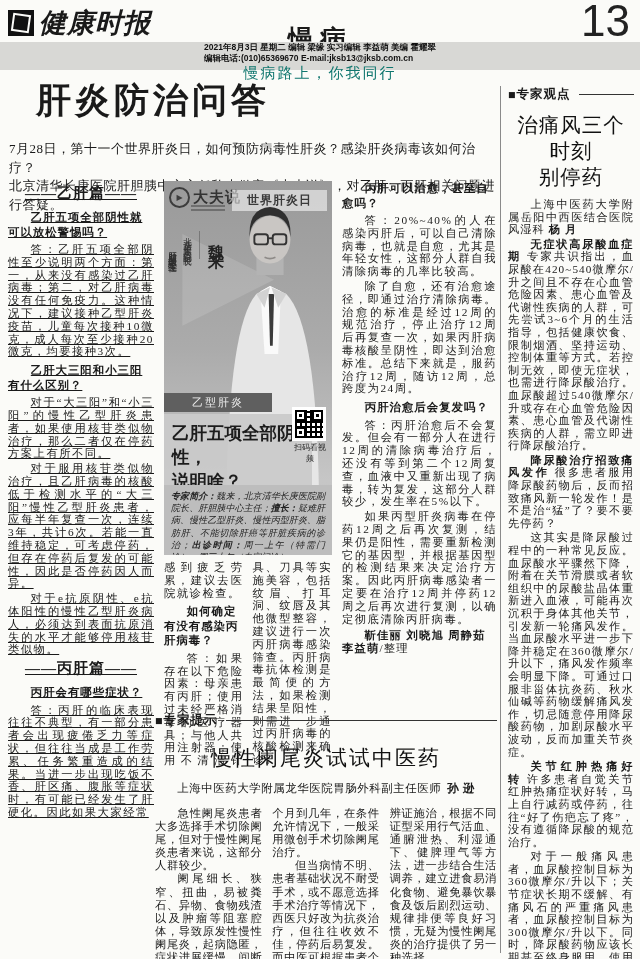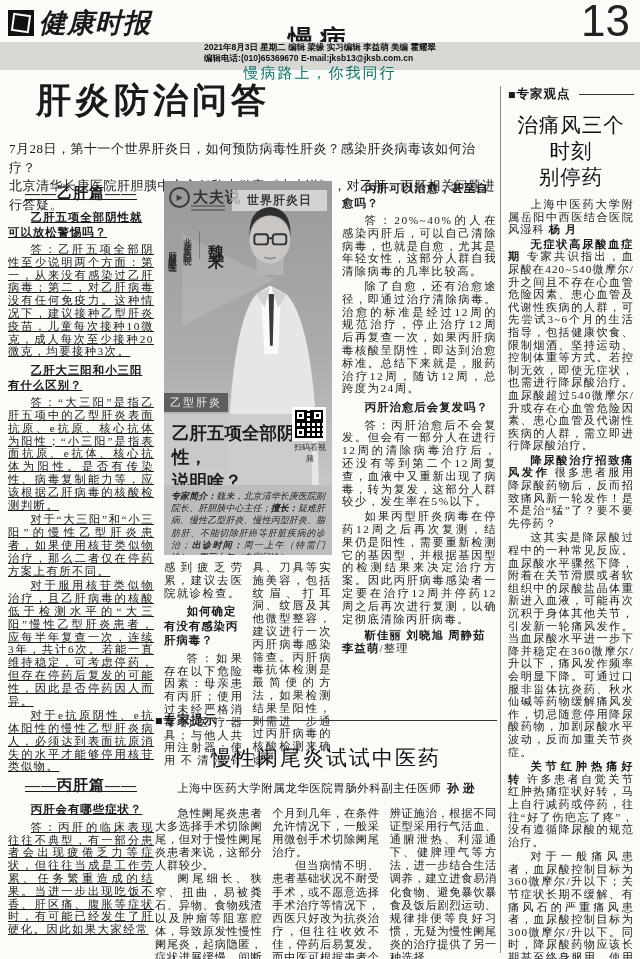--- a/index.html
+++ b/index.html
@@ -55,21 +55,21 @@
   .badge{position:absolute;right:5px;top:9px;background:rgba(255,255,255,.55);color:#3a3a3a;
         font-weight:bold;font-size:12px;letter-spacing:1px;padding:2px 15px;}
   .doc-svg{position:absolute;right:-6px;top:12px;width:136px;height:300px;}
   .vert{position:absolute;left:3px;top:50px;display:flex;}
   .vert span{writing-mode:vertical-rl;text-orientation:upright;}
   .v-t2{font-size:8.5px;color:#2e2e2e;letter-spacing:2px;margin-top:14px;font-weight:bold;}
   .v-t1{font-size:8.5px;color:#2e2e2e;letter-spacing:2px;margin-left:3px;}
   .v-name{font-size:16px;font-weight:bold;color:#222;letter-spacing:9px;margin-left:5px;
         border-left:1px solid #55555588;padding-left:5px;}
   .tag{position:absolute;left:0;top:212px;background:#5f5f5f;color:#efefef;
-        font-size:11px;letter-spacing:2px;padding:2px 6px;}
+        font-size:11px;letter-spacing:2px;padding:2px 28px;}
   .bubble{position:absolute;left:0;top:233px;width:132px;background:rgba(202,202,202,.92);
         padding:7px 8px;font-family:"Liberation Sans",sans-serif;font-weight:bold;
         font-size:17.5px;line-height:24px;color:#1c1c1c;}
   .bubble::after{content:"";position:absolute;left:10px;bottom:-9px;border:5px solid transparent;
         border-top-color:rgba(202,202,202,.92);}
   .card-qr-wrap{position:absolute;right:4px;top:226px;width:36px;text-align:center;}
   .card-qr-cap{font-size:8px;color:#2c2c2c;margin-top:1px;letter-spacing:0;}
   .card-intro{position:absolute;left:0;right:0;top:304px;bottom:0;background:#bdbdbd;
         padding:5px 7px;font-size:9px;line-height:12.2px;font-style:italic;color:#222;
         text-align:justify;box-sizing:border-box;}
@@ -133,21 +133,20 @@
     <div>北京清华长庚医院肝胆胰中心主任魏来做客《大夫说》，对乙肝、丙肝相关问题进行答疑。</div>
   </div>
 
   <div class="cols">
 
     <div class="col1">
       <div class="sec-head">——乙肝篇——</div>
       <p class="q">乙肝五项全部阴性就可以放松警惕吗？</p>
       <p class="a">答：乙肝五项全部阴性至少说明两个方面：第一，从来没有感染过乙肝病毒；第二，对乙肝病毒没有任何免疫力。这种情况下，建议接种乙型肝炎疫苗，儿童每次接种10微克，成人每次至少接种20微克，均要接种3次。</p>
       <p class="q">乙肝大三阳和小三阳有什么区别？</p>
-      <p class="a">答：“大三阳”是指乙肝五项中的乙型肝炎表面抗原、e抗原、核心抗体为阳性；“小三阳”是指表面抗原、e抗体、核心抗体为阳性。是否有传染性、病毒复制能力等，应该根据乙肝病毒的核酸检测判断。</p>
       <p class="a">对于“大三阳”和“小三阳”的慢性乙型肝炎患者，如果使用核苷类似物治疗，那么二者仅在停药方案上有所不同。</p>
       <p class="a">对于服用核苷类似物治疗，且乙肝病毒的核酸低于检测水平的“大三阳”慢性乙型肝炎患者，应每半年复查一次，连续3年，共计6次。若能一直维持稳定，可考虑停药，但存在停药后复发的可能性，因此是否停药因人而异。</p>
       <p class="a">对于e抗原阴性、e抗体阳性的慢性乙型肝炎病人，必须达到表面抗原消失的水平才能够停用核苷类似物。</p>
       <div class="sec-head">——丙肝篇——</div>
       <p class="q">丙肝会有哪些症状？</p>
       <p class="a">答：丙肝的临床表现往往不典型，有一部分患者会出现疲倦乏力等症状，但往往当成是工作劳累、任务繁重造成的结果。当进一步出现吃饭不香、肝区痛、腹胀等症状时，有可能已经发生了肝硬化。因此如果大家经常</p>
     </div>
 
     <div class="col2">
       <div class="card">

